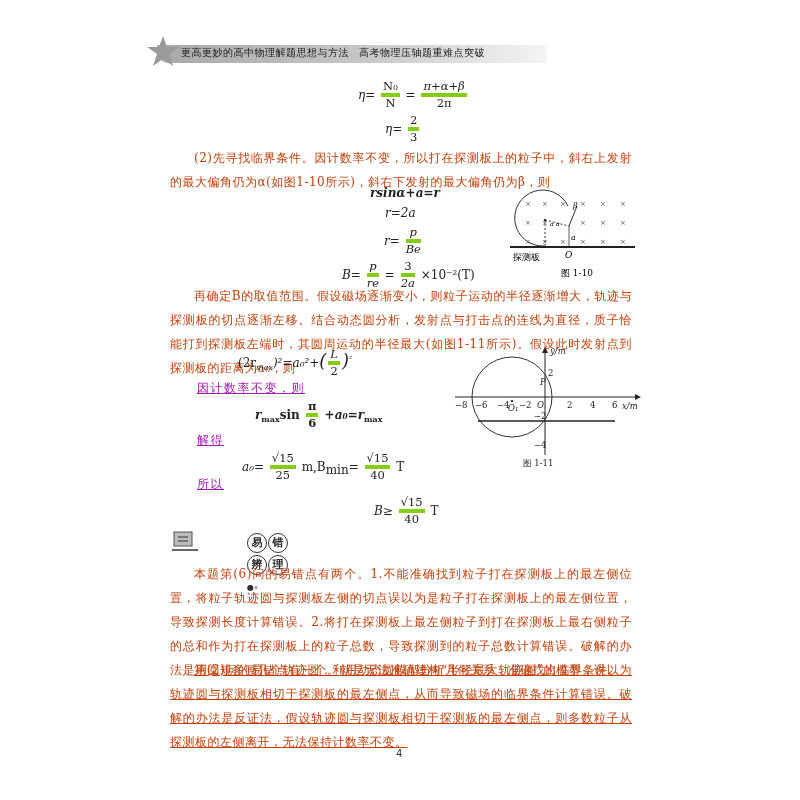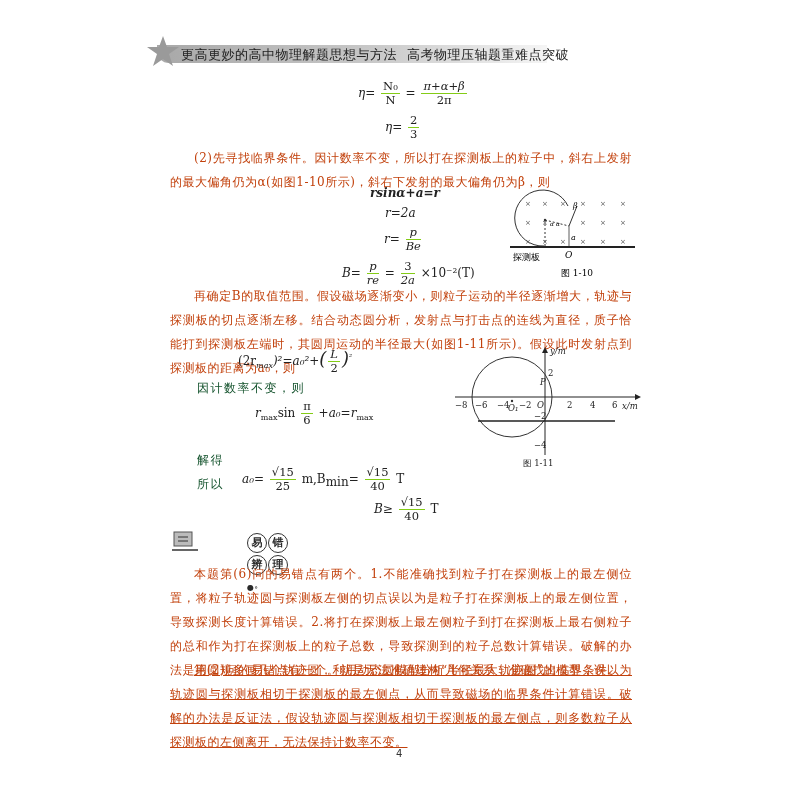--- a/index.html
+++ b/index.html
@@ -2,31 +2,31 @@
 <html><head>
 <meta charset="utf-8">
 <style>
   html, body { margin:0; padding:0; background:#ffffff; }
   body { width:800px; height:800px; position:relative; overflow:hidden;
          font-family:"DejaVu Serif","Liberation Serif",serif; color:#2a2a2a; }
   .header { position:absolute; left:145px; top:40px; width:500px; height:26px; }
   .header-band { position:absolute; left:12px; top:5px; width:390px; height:18px;
      background:linear-gradient(90deg,#a8a8a8 0%,#c8c8c8 55%,#f5f5f5 100%); border-radius:0 0 0 12px; }
   .header-star { position:absolute; left:0; top:-6px; }
-  .header-title { position:absolute; left:36px; top:6px; font-size:13px; letter-spacing:0.5px; color:#222;
+  .header-title { position:absolute; left:36px; top:6px; font-size:10px; letter-spacing:0.5px; color:#222;
      font-family:"DejaVu Sans","Liberation Sans",sans-serif; white-space:nowrap; }
   .header-title span { margin-right:10px; }
   .eq { position:absolute; font-size:12px; font-style:italic; white-space:nowrap; color:#222; }
   .eq .n { font-style:normal; }
   .frac { display:inline-block; vertical-align:middle; text-align:center; margin:0 2px; }
   .frac > span { display:block; line-height:13px; font-size:11.5px; }
-  .frac > span.top { border-bottom:1px solid #84cc16; padding:0 2px; }
+  .frac > span.top { border-bottom:4px solid #84cc16; padding:0 2px; }
   .para { position:absolute; left:170px; width:462px; font-size:12px; line-height:24px;
      text-indent:2em; text-align:justify; color:#c2410c; letter-spacing:0.5px; }
-  .txt { position:absolute; font-size:12px; color:#14532d; letter-spacing:1.5px; }
+  .txt { position:absolute; font-size:12px; color:#a21caf; letter-spacing:1.5px;text-decoration:underline; }
   .section-banner { position:absolute; left:172px; top:528px; width:120px; height:28px; }
   .badge { display:inline-block; width:18px; height:18px; border:1.5px solid #333; border-radius:50%;
      text-align:center; line-height:18px; font-size:11px; font-weight:bold; margin-right:1px; }
   .pagenum { position:absolute; left:396px; top:748px; font-size:10px; color:#333;
      font-family:"DejaVu Sans","Liberation Sans",sans-serif; }
   svg text { font-family:"DejaVu Serif","Liberation Serif",serif; }
 </style>
 </head>
 <body>
 
@@ -101,27 +101,27 @@
   <text x="8" y="82" font-size="9">探测板</text>
   <text x="56" y="98" font-size="9">图 1-10</text>
 </svg>
 
 <div class="para" style="top:284px;">再确定B的取值范围。假设磁场逐渐变小，则粒子运动的半径逐渐增大，轨迹与探测板的切点逐渐左移。结合动态圆分析，发射点与打击点的连线为直径，质子恰能打到探测板左端时，其圆周运动的半径最大(如图1-11所示)。假设此时发射点到探测板的距离为a₀，则</div>
 
 <div class="eq" style="left:238px;top:348px;">
   <span class="n">(2r</span><sub style="font-size:8px;">max</sub><span>)²=a₀²+</span><span style="font-size:18px;">(</span><span class="frac"><span class="top">L</span><span class="n">2</span></span><span style="font-size:18px;">)</span><sup style="font-size:8px;">²</sup>
 </div>
 <div class="txt" style="left:197px;top:380px;">因计数率不变，则</div>
-<div class="eq" style="left:255px;top:400px;">
+<div class="eq" style="left:255px;top:400px;font-weight:bold;">
   <span>r</span><sub style="font-size:8px;" class="n">max</sub><span class="n">sin</span>
   <span class="frac"><span class="top n">π</span><span class="n">6</span></span>
   <span>+a₀=r</span><sub style="font-size:8px;" class="n">max</sub>
 </div>
-<div class="txt" style="left:197px;top:432px;margin-top:20px;">解得</div>
-<div class="eq" style="left:242px;top:466px;">
+<div class="txt" style="left:197px;top:432px;">解得</div>
+<div class="eq" style="left:242px;top:452px;">
   <span>a₀=</span>
   <span class="frac"><span class="top n">√15</span><span class="n">25</span></span>
   <span class="n">m,B</span><sub style="font-size:12px;" class="n">min</sub><span>=</span>
   <span class="frac"><span class="top n">√15</span><span class="n">40</span></span>
   <span class="n">T</span>
 </div>
 <div class="txt" style="left:197px;top:476px;">所以</div>
 <div class="eq" style="left:374px;top:496px;">
   <span>B≥</span>
   <span class="frac"><span class="top n">√15</span><span class="n">40</span></span>

